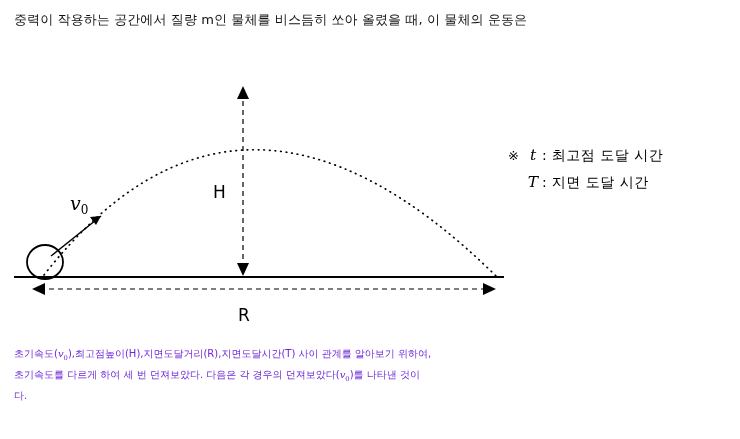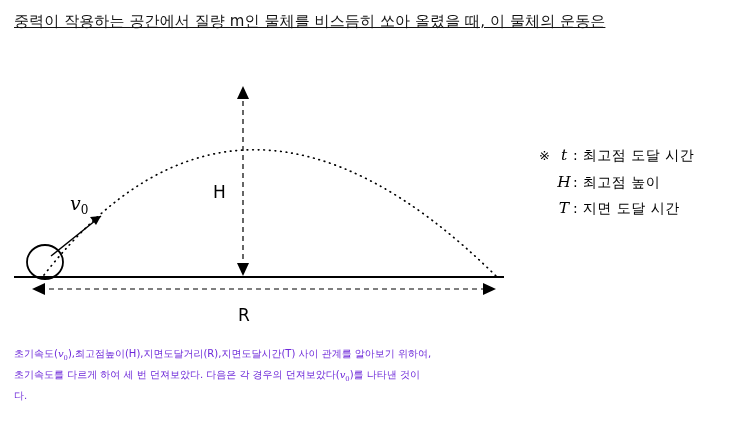--- a/index.html
+++ b/index.html
@@ -18,45 +18,43 @@
   .page {
     position: relative;
     width: 740px;
     height: 439px;
   }
   .intro {
     position: absolute;
     left: 14px;
     top: 8px;
     width: 714px;
-    font-size: 15px;
+    font-size: 13px;
     line-height: 1.85;
     letter-spacing: 0.1px;
     color: #111;
-    text-decoration: underline;
   }
   .intro .line2 {
     display: block;
   }
 
   .figure {
     position: absolute;
     left: 0;
     top: 72px;
     width: 740px;
     height: 265px;
   }
   .legend {
     position: absolute;
     left: 508px;
     top: 142px;
     font-size: 14.5px;
     line-height: 1.72;
     white-space: nowrap;
-    margin-left: 31px;
   }
   .legend .row {
     display: block;
   }
   .legend .sym {
     display: inline-block;
     font-family: "DejaVu Serif", "Liberation Serif", serif;
     font-style: italic;
     font-size: 15.5px;
     width: 18px;
@@ -149,24 +147,20 @@
     
     <div class="hlabel" style="left:238px; top:233px; font-size:17px;">R</div>
   </div>
 
   <div class="legend">
     <span class="row">
       <span class="mark">※</span><span class="sym">t</span><span class="txt">:</span>
       <span class="txt">최고점 도달 시간</span>
     </span>
     <span class="row">
-      <span class="mark"></span><span class="sym">H</span><span class="txt">:</span>
-      <span class="txt">최고점 높이</span>
-    </span>
-    <span class="row">
       <span class="mark"></span><span class="sym">T</span><span class="txt">:</span>
       <span class="txt">지면 도달 시간</span>
     </span>
   </div>
 
   <div class="closing">
     <span class="l"><span>초기속도(</span><span class="var">v</span><sub class="vsub">0</sub><span>),최고점높이(H),지면도달거리(R),지면도달시간(T) 사이 관계를 알아보기 위하여,</span></span>
     <span class="l"><span>초기속도를 다르게 하여 세 번 던져보았다. 다음은 각 경우의 던져보았다(</span><span class="var">v</span><sub class="vsub">0</sub><span>)를 나타낸 것이</span></span>
     <span class="l">다.</span>
   </div>

